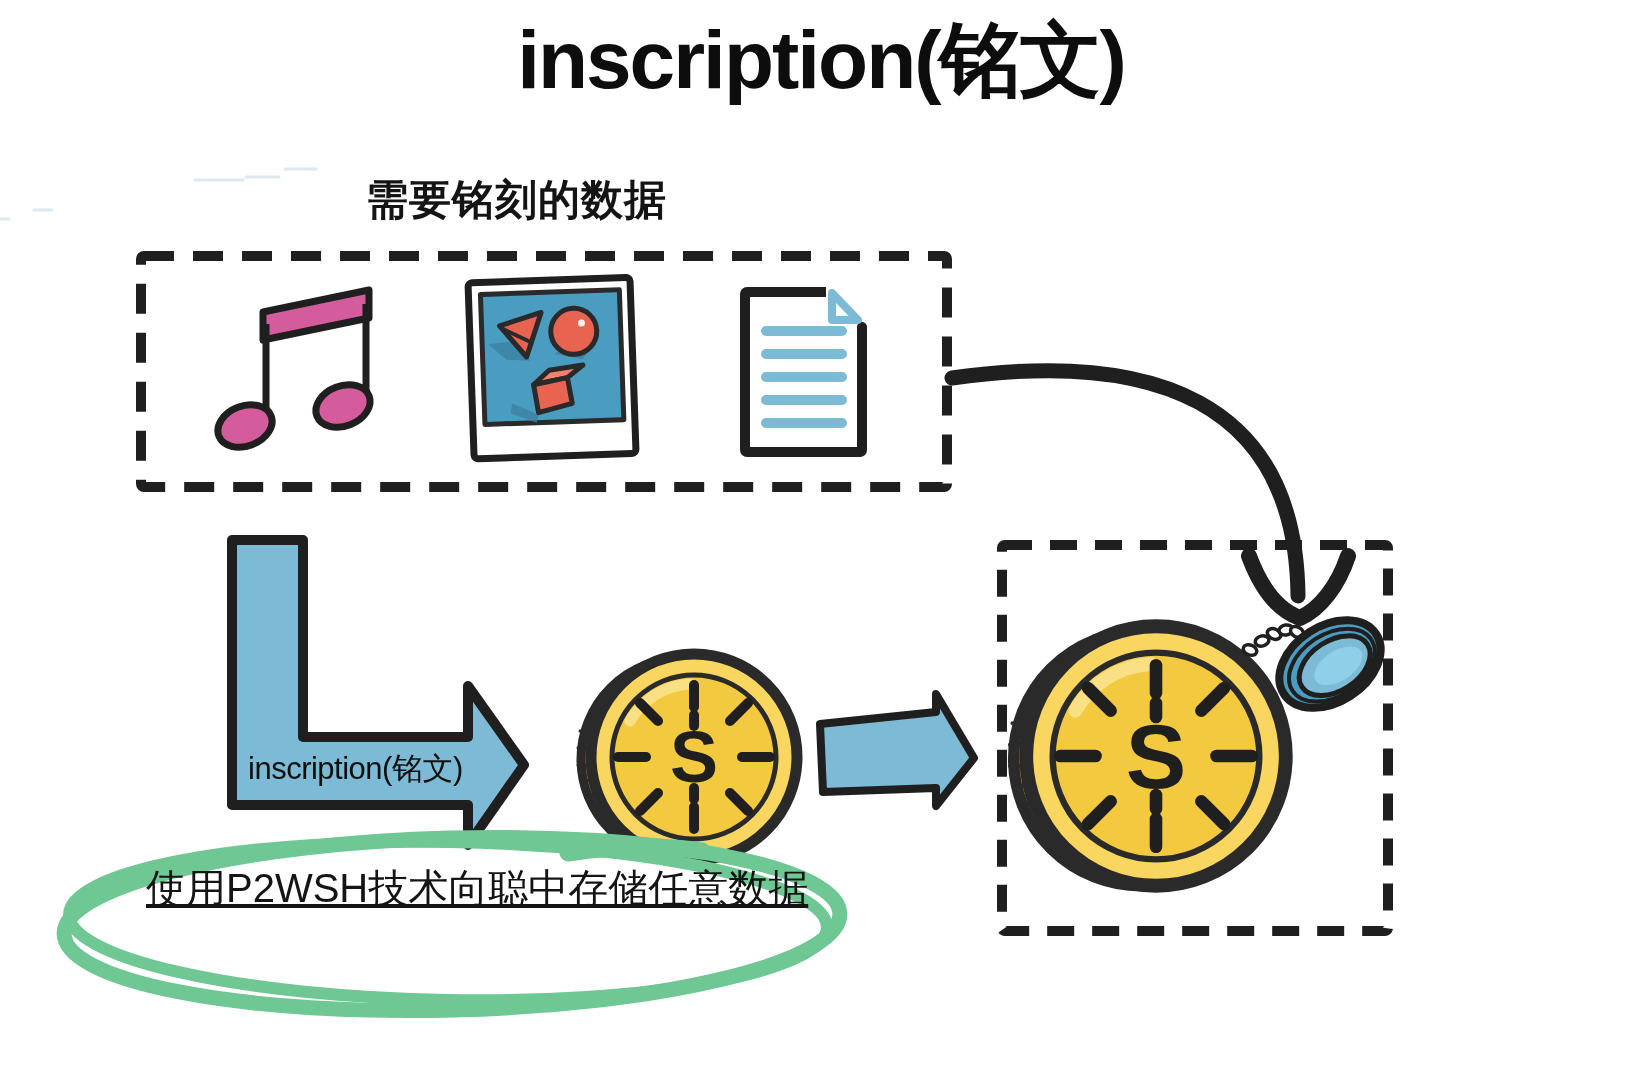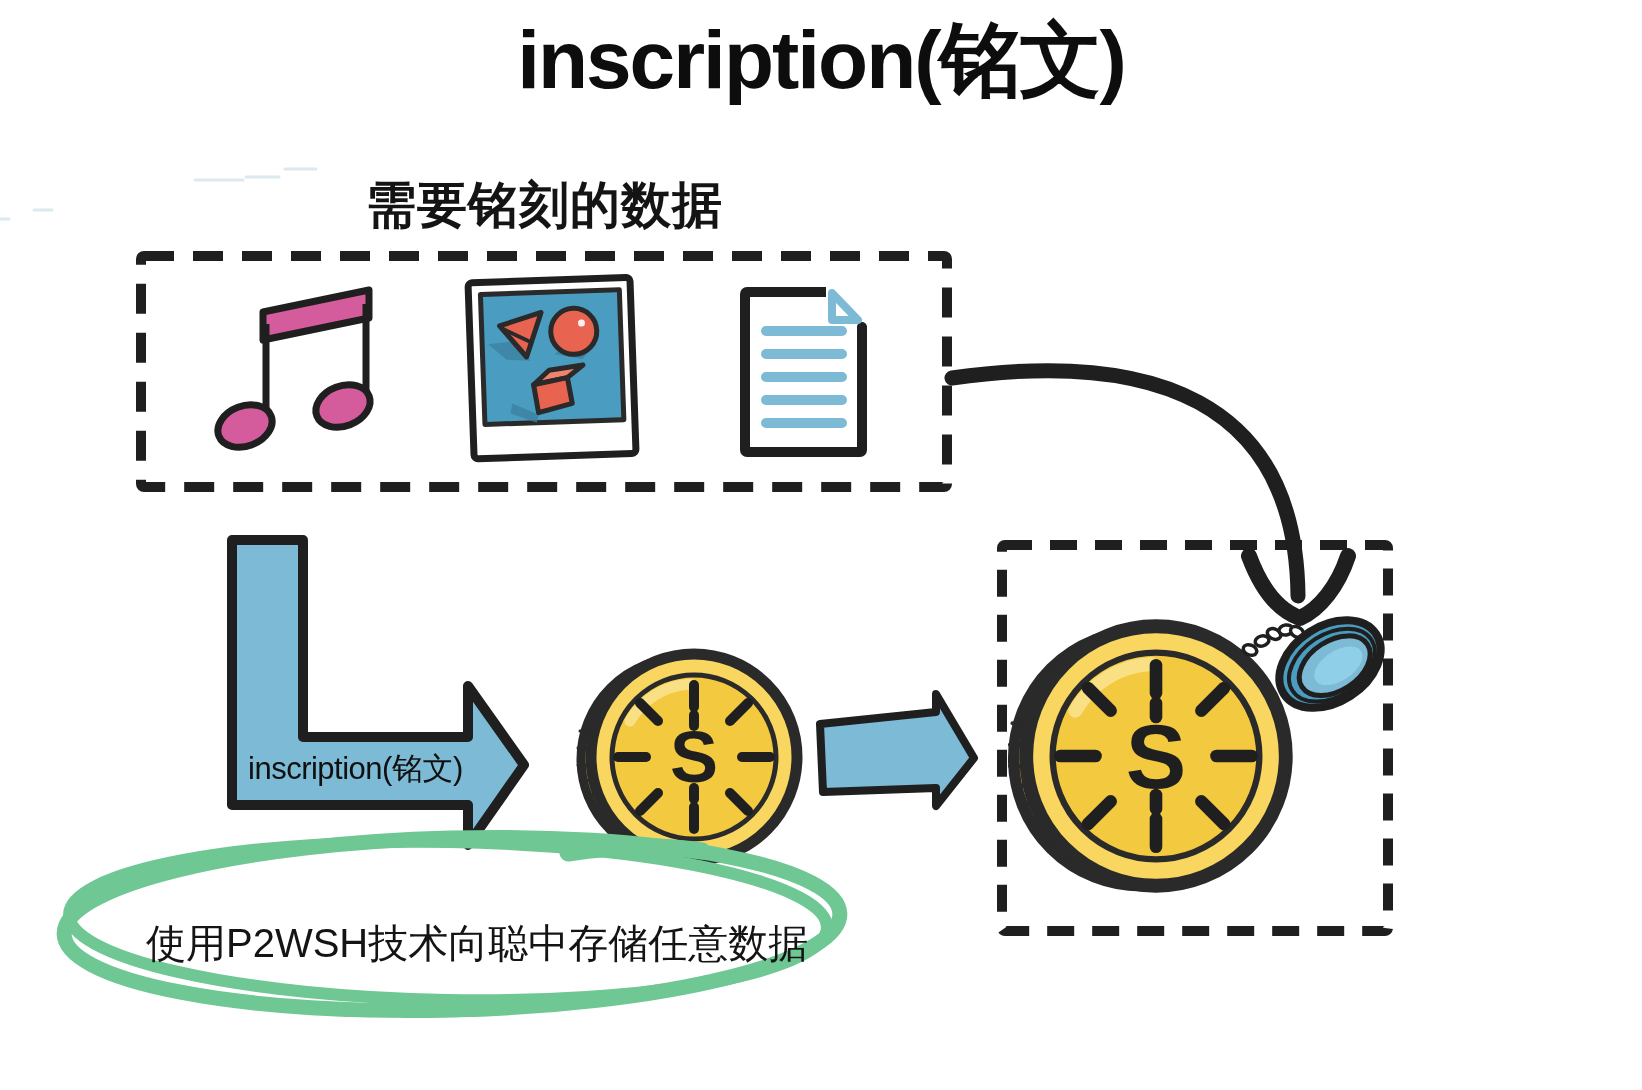--- a/index.html
+++ b/index.html
@@ -1,24 +1,24 @@
 <!DOCTYPE html>
 <html style="--ink: #1f1f1f; --blue: #7dbad5; --blue_deep: #4a9cc0; --blue_light: #8fd0e8; --pink: #d45c9d; --red: #e96450; --red_light: #f0826e; --shadow_blue: #3a80a0; --gold: #f8d660; --gold_deep: #f3c93f; --gold_dark: #e5b32f; --gold_hi: #fae084; --green: #6fc794; --sketch: #dce9f0; --paper: #ffffff;"><head>
 <meta charset="utf-8">
 <style>
   html,body{margin:0;padding:0;background:#fff;}
   .stage{position:relative;width:1642px;height:1090px;background:#fff;overflow:hidden;
          font-family:"Liberation Sans","DejaVu Sans",sans-serif;color:#111;}
   .abs{position:absolute;}
   .title{left:0;right:0;top:6px;text-align:center;font-size:82px;font-weight:bold;
          letter-spacing:-2px;color:#0d0d0d;}
-  .box-label{left:366px;top:172px;font-size:50px;font-weight:bold;letter-spacing:1px;color:#141414;}
+  .box-label{left:366px;top:172px;font-size:42px;font-weight:bold;letter-spacing:1px;color:#141414;}
   .arrow-label{left:248px;top:748px;font-size:31px;font-weight:normal;letter-spacing:-0.5px;color:#101010;}
   .note-line{left:146px;font-size:40px;font-weight:normal;letter-spacing:0px;color:#141414;}
-  .note-1{top:916px;}
+  .note-1{top:861px;text-decoration:underline;}
   .note-2{top:920px;}
   svg{position:absolute;left:0;top:0;}
 </style>
 </head>
 <body>
 
 <div class="stage">
 
 <svg width="1642" height="1090" viewBox="0 0 1642 1090">
 

